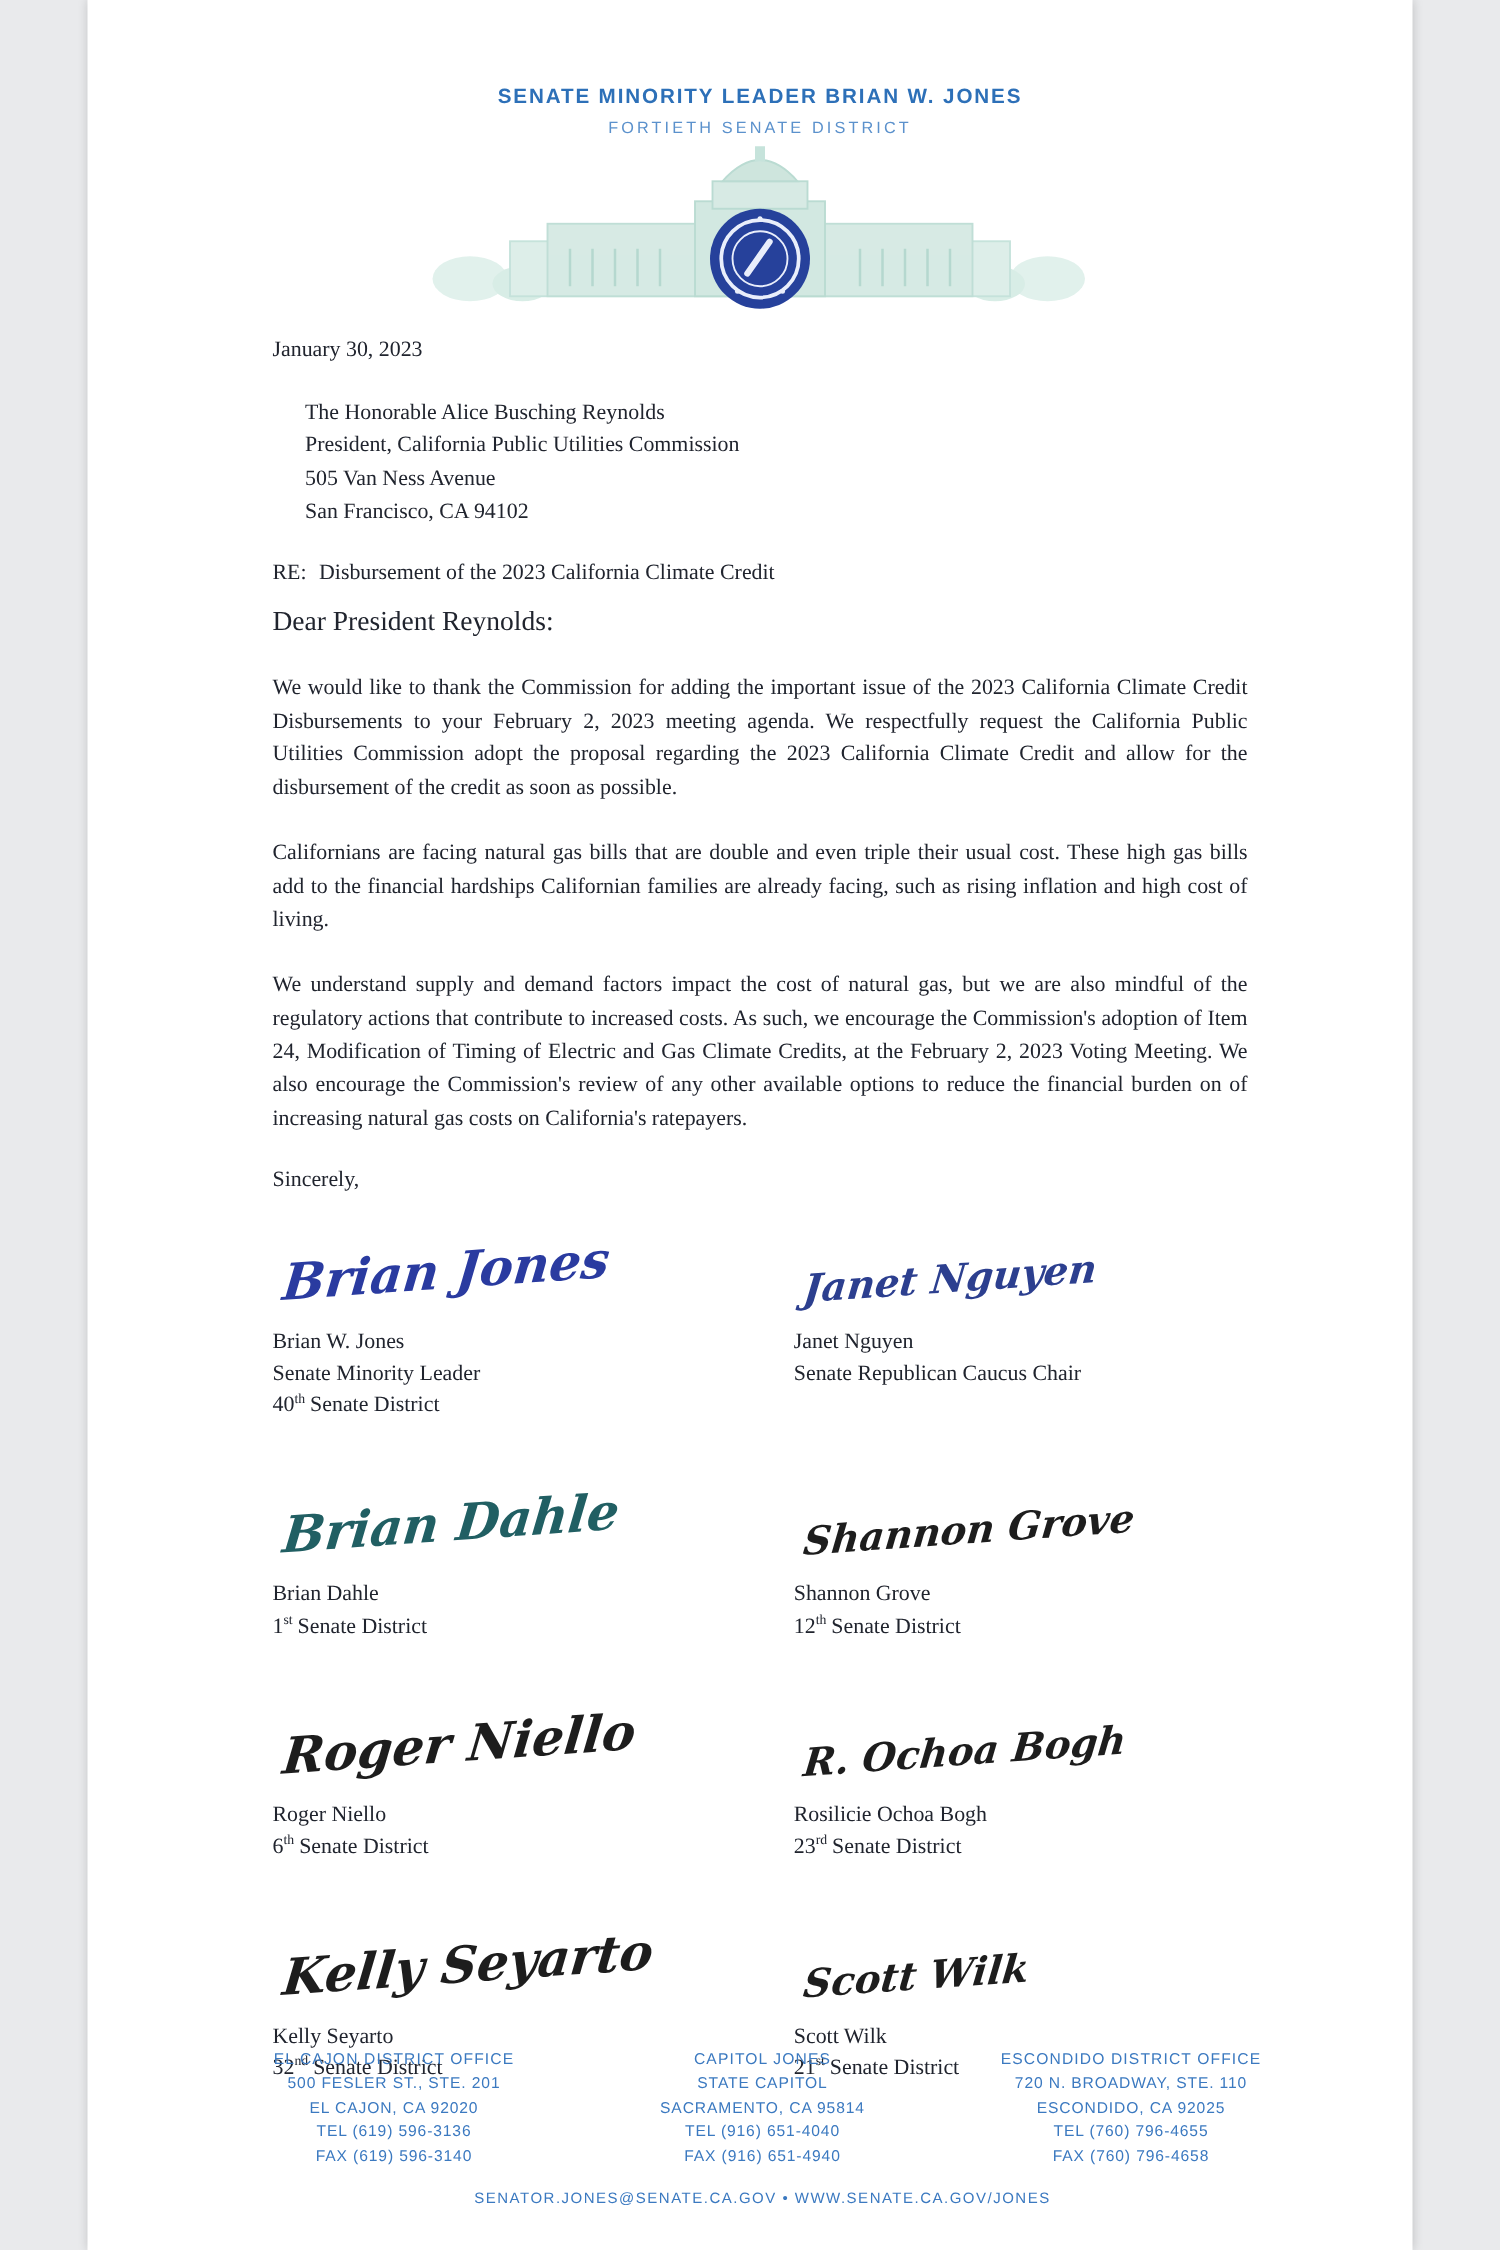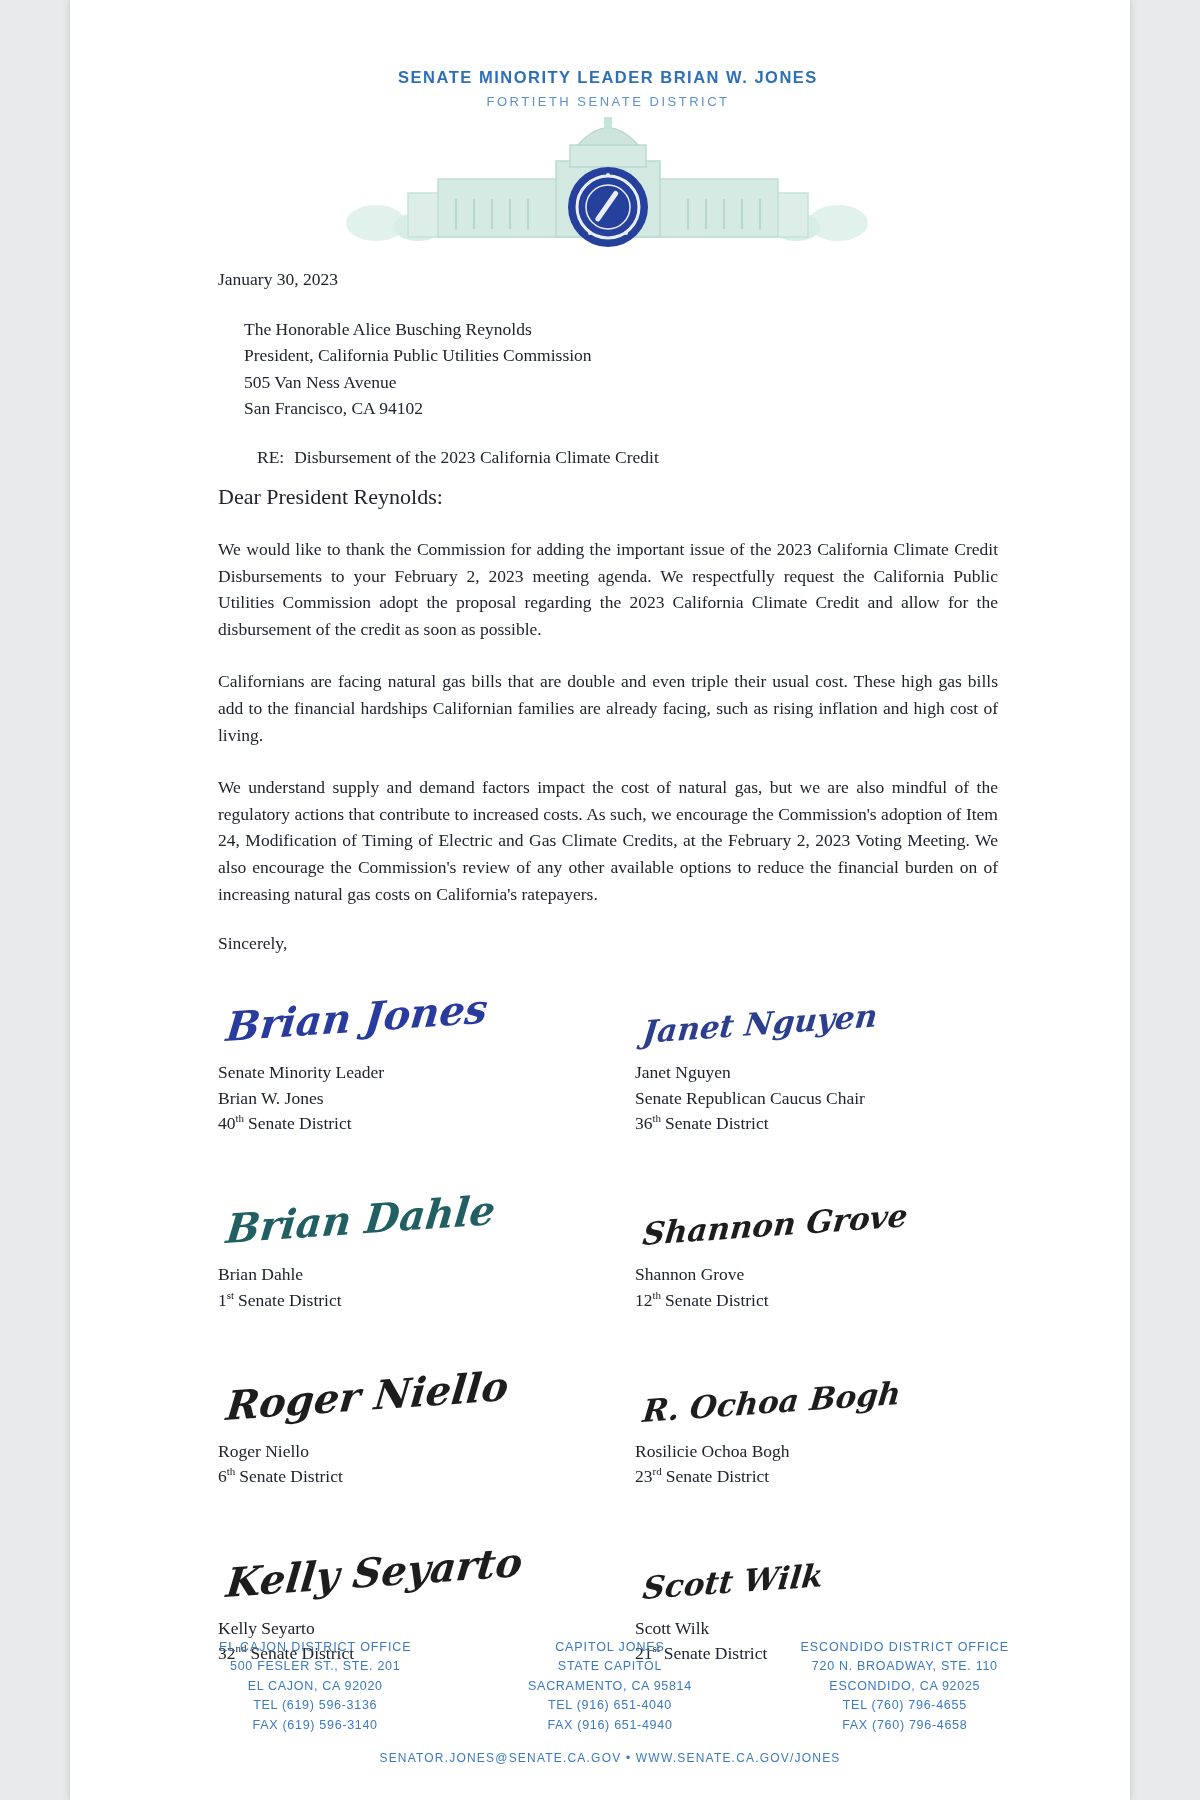--- a/index.html
+++ b/index.html
@@ -13,21 +13,21 @@
   .lh-leader{margin-top:28px;font-family:"Liberation Sans",sans-serif;font-weight:bold;font-size:16.5px;color:var(--leader-blue);letter-spacing:1.5px;}
   .lh-district{margin-top:7px;font-family:Liberation Sans, sans-serif;font-size:13px;color:var(--district-blue);letter-spacing:2.5px;}
 
   
   .watermark{margin:6px auto 0 auto;width:540px;height:138px;display:block;}
 
   
   .date{margin-top:16px;font-size:17.5px;color:var(--body-ink);}
   .addr{margin-top:26px;font-size:17.5px;line-height:1.5;color:var(--body-ink);margin-left:26px;}
   .re{margin-top:26px;font-size:17.5px;color:var(--body-ink);}
-  .re .re-label{margin-right:10px;margin-left:39px;}
+  .re .re-label{margin-right:10px;}
   .salutation{margin-top:16px;font-size:22px;color:var(--body-ink);}
   .para{margin-top:26px;font-size:17.5px;line-height:1.52;text-align:justify;color:var(--body-ink);}
   .closing{margin-top:26px;font-size:17.5px;color:var(--body-ink);}
 
   
   .sig-grid{margin-top:14px;display:grid;grid-template-columns:417px 1fr;column-gap:0;row-gap:34px;}
   .sig-cell{display:flex;flex-direction:column;}
   .sig{font-family:"DejaVu Serif",serif;font-style:italic;font-weight:bold;transform:rotate(-4deg) skewX(-10deg);transform-origin:left bottom;white-space:nowrap;}
   .sig-area{height:82px;display:flex;align-items:flex-end;padding-left:6px;}
   .sig-md{font-size:31px;}
@@ -121,34 +121,33 @@
 
       <div class="closing">Sincerely,</div>
 
       <div class="sig-grid">
 
         <div class="sig-cell">
           <div class="sig-area">
             <span class="sig sig-lg sig-blue">Brian Jones</span>
           </div>
           <div class="sig-names">
+            <div>Brian W. Jones</div>
             <div>Senate Minority Leader</div>
-            <div>Brian W. Jones</div>
             <div><span>40</span><sup>th</sup><span class="district-rest">Senate District</span></div>
           </div>
         </div>
 
         <div class="sig-cell">
           <div class="sig-area">
             <span class="sig sig-md sig-navy">Janet Nguyen</span>
           </div>
           <div class="sig-names">
             <div>Janet Nguyen</div>
             <div>Senate Republican Caucus Chair</div>
-            <div><span>36</span><sup>th</sup><span class="district-rest">Senate District</span></div>
           </div>
         </div>
 
         <div class="sig-cell">
           <div class="sig-area">
             <span class="sig sig-lg sig-teal">Brian Dahle</span>
           </div>
           <div class="sig-names">
             <div>Brian Dahle</div>
             <div><span>1</span><sup>st</sup><span class="district-rest">Senate District</span></div>

